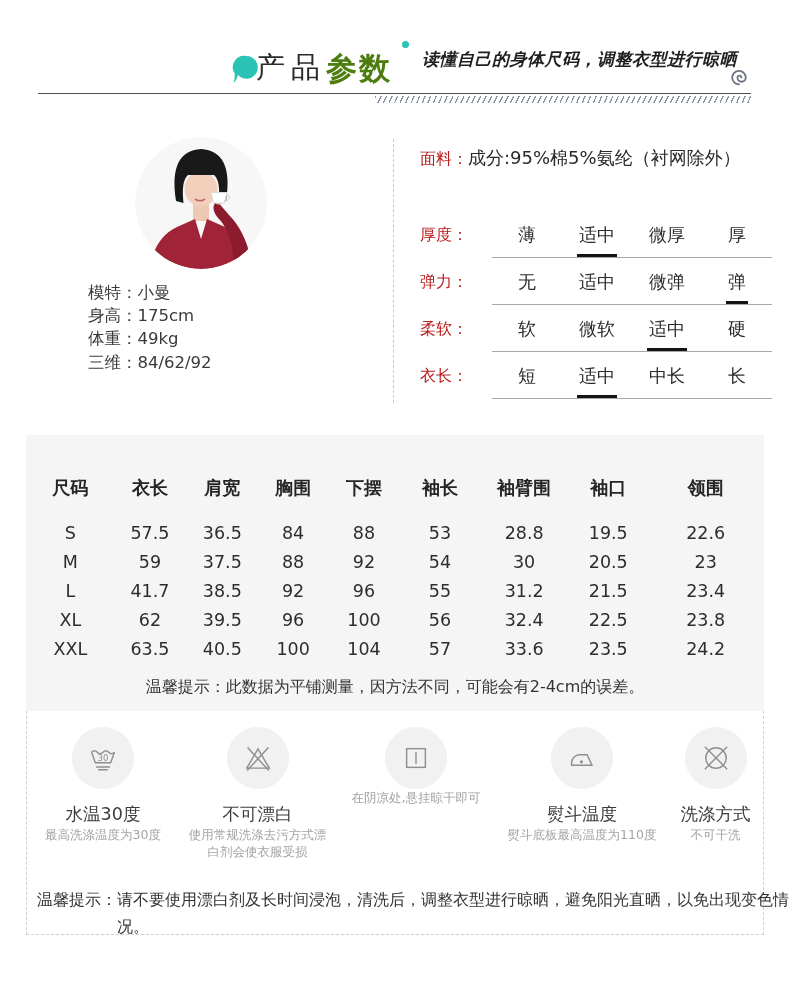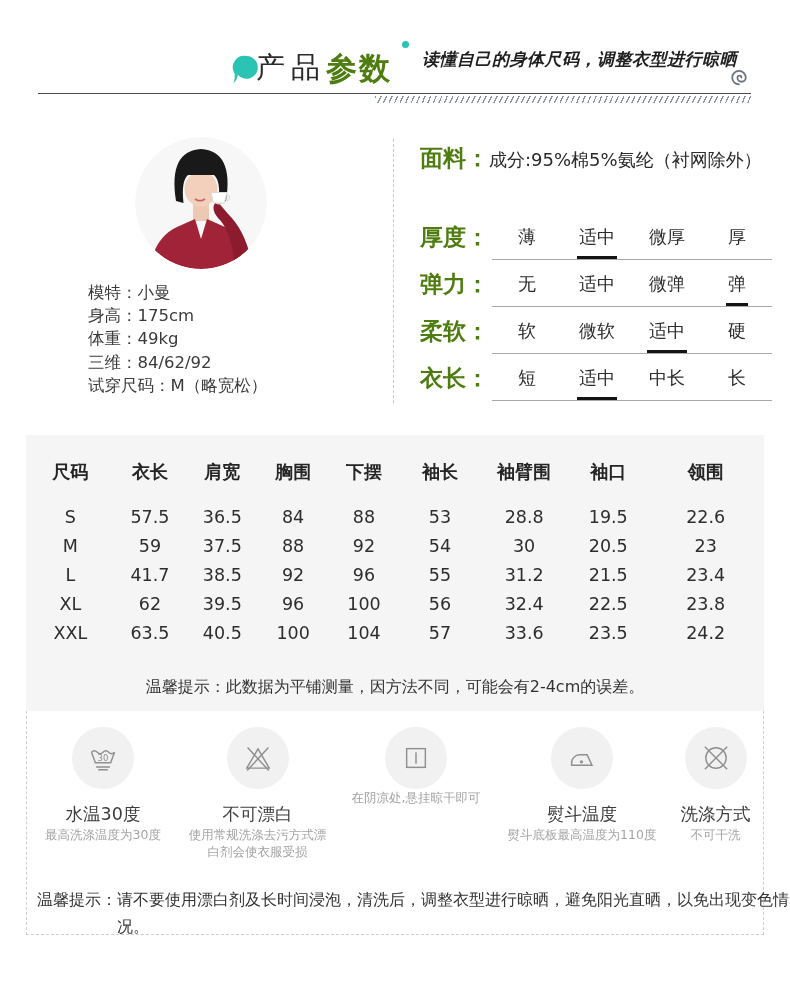--- a/index.html
+++ b/index.html
@@ -19,32 +19,32 @@
   .header-hatch{position:absolute;left:375px;top:96px;width:376px;height:7px;
      background:repeating-linear-gradient(115deg,#8d93a6 0 1.3px,transparent 1.3px 5px);}
   .spiral{position:absolute;left:727px;top:63px;}
 
   
   .model-photo{position:absolute;left:135px;top:137px;width:132px;height:132px;border-radius:50%;overflow:hidden;}
   .model-info{position:absolute;left:88px;top:281px;font-size:16.5px;color:#3a3a3a;line-height:23.2px;}
   .v-divider{position:absolute;left:393px;top:139px;height:264px;border-left:1px dashed #c9c9c9;}
   .right-col{position:absolute;left:420px;top:146px;width:352px;}
   .fabric-row{line-height:24px;margin-bottom:53px;white-space:nowrap;}
-  .attr-label{font-size:23px;font-weight:700;color:#4d7c0f;}
+  .attr-label{font-size:16px;font-weight:400;color:#b91c1c;}
   .fabric-value{font-size:18px;color:#2a2a2a;margin-top:39px;}
   .attr-row{display:flex;align-items:flex-start;margin-bottom:14px;height:33px;}
   .attr-row .attr-label{width:72px;flex:none;line-height:22px;}
   .attr-options{flex:1;display:flex;border-bottom:1px solid #a8a8a8;padding-bottom:10px;}
   .opt-cell{width:25%;text-align:center;line-height:22px;}
   .opt{display:inline-block;position:relative;font-size:18px;color:#2c2c2c;}
   .opt.selected::after{content:"";position:absolute;left:-2px;right:-2px;bottom:-11px;height:3px;background:#141414;}
 
   
   .size-block{position:absolute;left:26px;top:435px;width:738px;height:276px;background:#f5f5f6;}
-  #size-table{width:100%;border-collapse:collapse;table-layout:fixed;margin-top:20px;}
+  #size-table{width:100%;border-collapse:collapse;table-layout:fixed;margin-top:36px;}
   #size-table th{font-size:18px;font-weight:700;color:#252525;height:34px;text-align:center;padding:0;}
   #size-table td{font-size:17.5px;color:#2d2d2d;height:29px;text-align:center;padding:0;}
   #size-table tbody::before{content:"";display:table-row;height:13px;}
   .table-tip{position:absolute;left:0;right:0;bottom:13px;text-align:center;font-size:16px;color:#333;}
 
   
   .care-block{position:absolute;left:26px;top:711px;width:738px;height:224px;
       border-left:1px dashed #cfcfcf;border-right:1px dashed #cfcfcf;border-bottom:1px dashed #cfcfcf;
       box-sizing:border-box;}
   .care-items{display:flex;padding-top:16px;}
@@ -104,21 +104,20 @@
         <path d="M76 55.5 h16 l-2.5 10.5 h-11 z" fill="#ffffff" stroke="#d9d9d9" stroke-width="1"></path>
         <path d="M92 58 q5.5 1.2 0 6.2" stroke="#d9d9d9" stroke-width="1.2" fill="none"></path>
       </g>
     </svg>
   </div>
   <div class="model-info" id="model-info">
       <div class="model-info-line">模特：小曼</div>
       <div class="model-info-line">身高：175cm</div>
       <div class="model-info-line">体重：49kg</div>
       <div class="model-info-line">三维：84/62/92</div>
-      <div class="model-info-line">试穿尺码：M（略宽松）</div>
     </div>
   <div class="v-divider"></div>
 
   <div class="right-col">
     <div class="fabric-row">
       <span class="attr-label">面料：</span><span class="fabric-value">成分:95%棉5%氨纶（衬网除外）</span>
     </div>
     <div id="attr-rows">
         <div class="attr-row">
           <span class="attr-label">厚度：</span>

